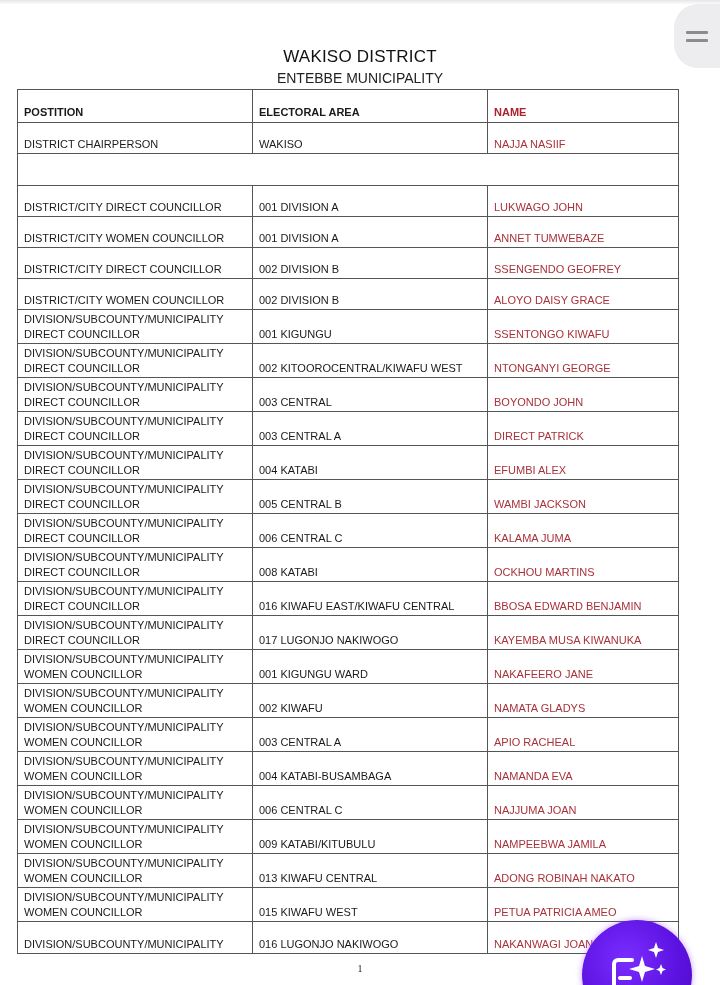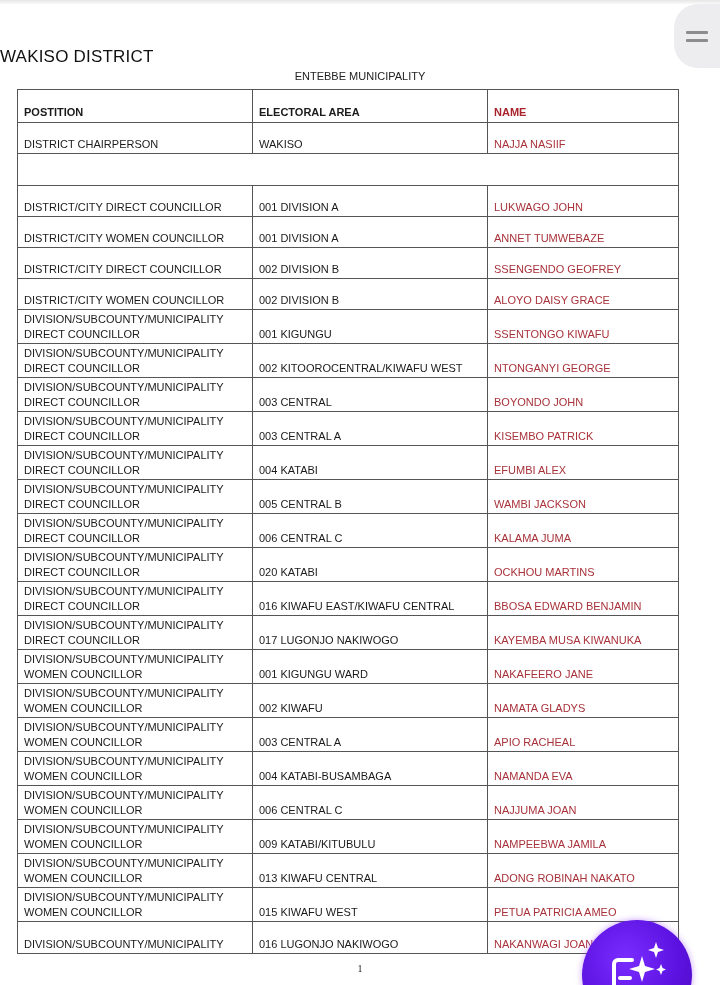--- a/index.html
+++ b/index.html
@@ -12,26 +12,26 @@
     position: absolute; left: 0; top: 0; width: 720px; height: 4px;
     background: linear-gradient(#e6e6e6, #fafafa);
   }
   .menu-btn {
     position: absolute; left: 674px; top: 4px; width: 46px; height: 64px;
     background: #ededef; border-radius: 24px 0 0 24px;
     display: flex; flex-direction: column; align-items: center; justify-content: center; gap: 5px;
   }
   .menu-btn .bar { width: 22px; height: 3px; background: #8c8c8c; border-radius: 1px; }
   .page-title {
-    position: absolute; left: 0; width: 720px; top: 47px; text-align: left;
+    position: absolute; left: 0; width: 720px; top: 47px; text-align: center;
     font-size: 17px; color: #111; letter-spacing: 0.2px;
   }
   .page-subtitle {
     position: absolute; left: 0; width: 720px; top: 70px; text-align: center;
-    font-size: 11px; color: #222;
+    font-size: 14px; color: #222;
   }
   table.roster {
     position: absolute; left: 17px; top: 89px; width: 661px;
     border-collapse: collapse; table-layout: fixed;
     font-size: 11px; color: #1a1a1a;
   }
   table.roster col.c1 { width: 235px; }
   table.roster col.c2 { width: 235px; }
   table.roster col.c3 { width: 191px; }
   table.roster td, table.roster th {
@@ -134,21 +134,21 @@
         </td>
         <td>003 CENTRAL</td>
         <td class="name">BOYONDO JOHN</td>
       </tr>
       <tr class="double">
         <td>
           <div>DIVISION/SUBCOUNTY/MUNICIPALITY</div>
           <div>DIRECT COUNCILLOR</div>
         </td>
         <td>003 CENTRAL A</td>
-        <td class="name">KISEMBO PATRICK</td>
+        <td class="name">DIRECT PATRICK</td>
       </tr>
       <tr class="double">
         <td>
           <div>DIVISION/SUBCOUNTY/MUNICIPALITY</div>
           <div>DIRECT COUNCILLOR</div>
         </td>
         <td>004 KATABI</td>
         <td class="name">EFUMBI ALEX</td>
       </tr>
       <tr class="double">
@@ -165,21 +165,21 @@
           <div>DIRECT COUNCILLOR</div>
         </td>
         <td>006 CENTRAL C</td>
         <td class="name">KALAMA JUMA</td>
       </tr>
       <tr class="double">
         <td>
           <div>DIVISION/SUBCOUNTY/MUNICIPALITY</div>
           <div>DIRECT COUNCILLOR</div>
         </td>
-        <td>020 KATABI</td>
+        <td>008 KATABI</td>
         <td class="name">OCKHOU MARTINS</td>
       </tr>
       <tr class="double">
         <td>
           <div>DIVISION/SUBCOUNTY/MUNICIPALITY</div>
           <div>DIRECT COUNCILLOR</div>
         </td>
         <td>016 KIWAFU EAST/KIWAFU CENTRAL</td>
         <td class="name">BBOSA EDWARD BENJAMIN</td>
       </tr>

